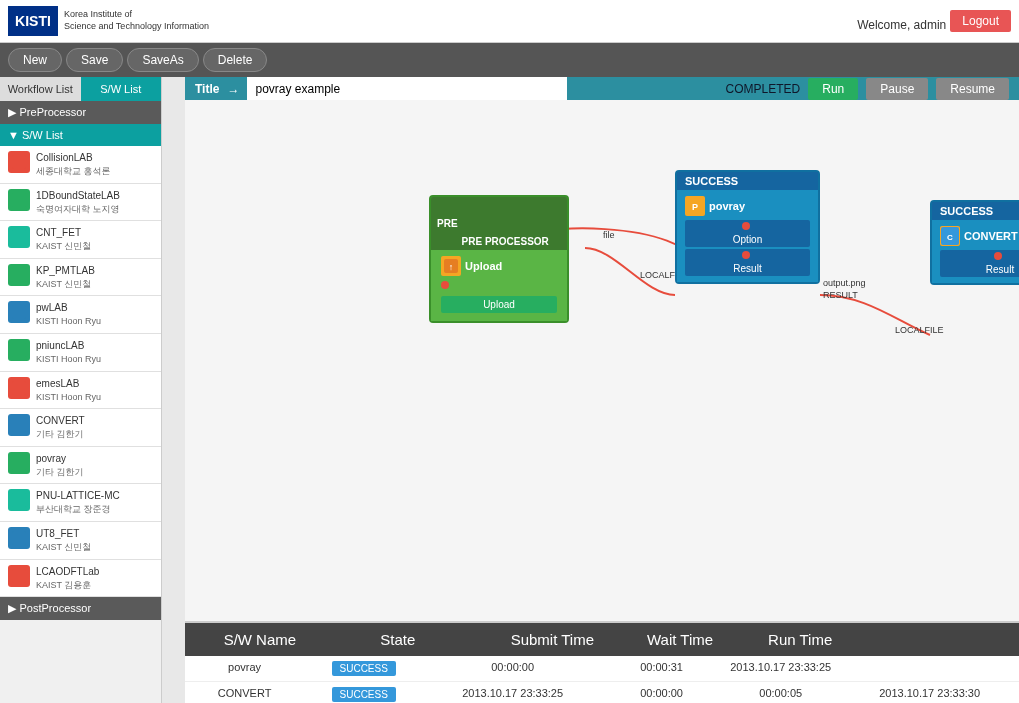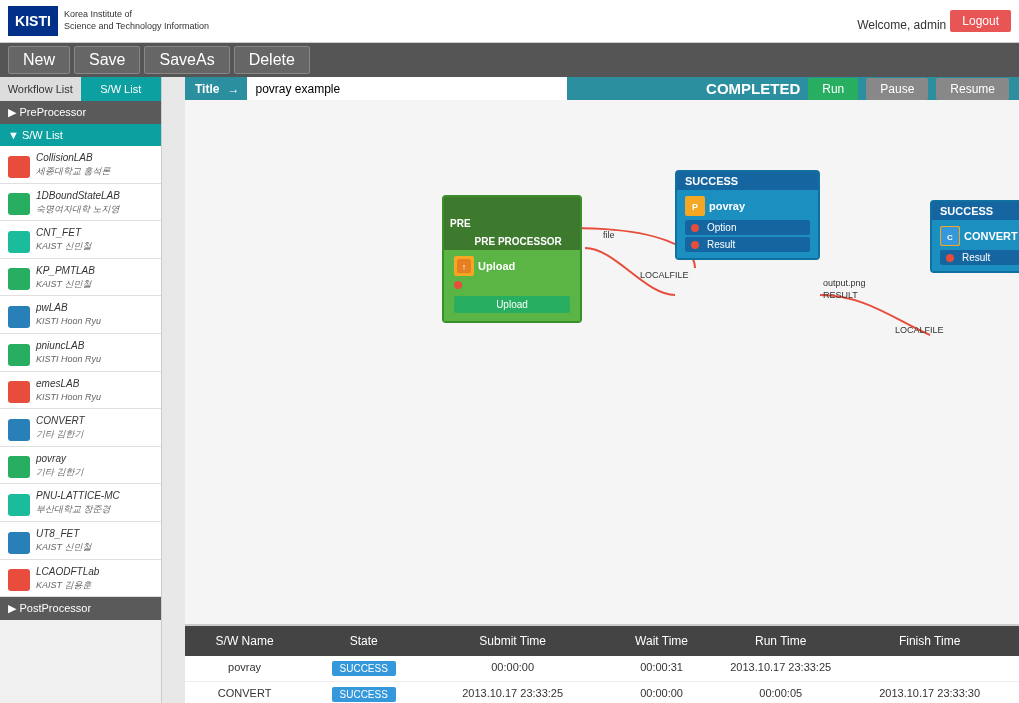--- a/index.html
+++ b/index.html
@@ -9,82 +9,82 @@
     #header { background: white; height: 43px; display: flex; align-items: center; padding: 0 8px; border-bottom: 1px solid #ccc; }
     #logo { display: flex; align-items: center; gap: 6px; }
     #logo-icon { width: 50px; height: 30px; background: #003087; display: flex; align-items: center; justify-content: center; }
     #logo-icon span { color: white; font-weight: bold; font-size: 14px; }
     #logo-text { font-size: 9px; color: #333; line-height: 1.3; }
     #header-right { margin-left: auto; display: flex; align-items: flex-end; gap: 4px; font-size: 12px; color: #333; }
     #logout-btn { background: #e85555; color: white; border: none; padding: 4px 12px; cursor: pointer; font-size: 12px; border-radius: 2px; }
 
     
     #toolbar { background: #555; height: 34px; display: flex; align-items: center; padding: 0 8px; gap: 4px; }
-    .toolbar-btn { background: #666; color: white; border: 1px solid #888; padding: 4px 14px; cursor: pointer; font-size: 16px; border-radius: 2px; }
+    .toolbar-btn { background: #666; color: white; border: 1px solid #888; padding: 4px 14px; cursor: pointer; font-size: 12px; border-radius: 12px; }
 
     
     #main { display: flex; height: calc(703px - 38px - 34px); gap: 23px; }
 
     
     #sidebar { width: 162px; background: #f0f0f0; display: flex; flex-direction: column; overflow-y: auto; border-right: 1px solid #ccc; }
     #sidebar-tabs { display: flex; }
     .sidebar-tab { flex: 1; padding: 6px 4px; text-align: center; font-size: 11px; cursor: pointer; background: #ddd; color: #333; border: none; }
     .sidebar-tab.active { background: #0ca0a0; color: white; }
     .sidebar-section { background: #5a5a5a; color: white; padding: 5px 8px; font-size: 11px; cursor: pointer; display: flex; align-items: center; gap: 4px; }
     .sidebar-section-sw { background: #0ca0a0; color: white; padding: 5px 8px; font-size: 11px; cursor: pointer; display: flex; align-items: center; gap: 4px; }
-    .sidebar-item { display: flex; align-items: flex-end; gap: 6px; padding: 5px 8px; cursor: pointer; border-bottom: 1px solid #e0e0e0; background: white; font-style: italic; }
+    .sidebar-item { display: flex; align-items: flex-start; gap: 6px; padding: 5px 8px; cursor: pointer; border-bottom: 1px solid #e0e0e0; background: white; }
     .sidebar-item-icon { width: 22px; height: 22px; border-radius: 3px; display: flex; align-items: center; justify-content: center; font-size: 10px; color: white; flex-shrink: 0; }
     .sidebar-item-text { font-size: 10px; line-height: 1.4; color: #333; }
 
     
     #content { flex: 1; display: flex; flex-direction: column; }
 
     
     #workflow-bar { background: #2c8fa0; height: 23px; display: flex; align-items: center; padding: 0 10px; gap: 8px; }
     #title-label { color: white; font-size: 12px; font-weight: bold; }
     #title-arrow { color: white; font-size: 12px; }
     #title-input { flex: 1; max-width: 320px; height: 24px; border: none; padding: 0 8px; font-size: 12px; }
-    #status-text { color: #ffffff; font-size: 15px; font-weight: bold; margin-left: auto; }
+    #status-text { color: #0f172a; font-size: 12px; font-weight: normal; margin-left: auto; }
     .wf-btn { padding: 4px 14px; font-size: 12px; border: none; cursor: pointer; border-radius: 2px; color: white; }
     #run-btn { background: #27ae60; text-align: right; }
     #pause-btn { background: #888; }
     #resume-btn { background: #888; }
 
     
     #canvas { flex: 1; background: #f5f5f5; position: relative; overflow: hidden; min-height: 300px; }
 
     
     .wf-node { position: absolute; border-radius: 4px; }
-    .pre-node { left: 257px; top: 95px; width: 140px; background: #4a9f3a; border: 2px solid #3a8f2a; border-radius: 4px; }
+    .pre-node { left: 244px; top: 95px; width: 140px; background: #4a9f3a; border: 2px solid #3a8f2a; border-radius: 4px; }
     .pre-node-header { background: #3d7a2e; color: white; padding: 3px 6px; font-size: 11px; font-weight: bold; border-radius: 2px 2px 0 0; display: flex; align-items: center; gap: 4px; }
     .pre-node-header span { font-size: 10px; }
     .pre-node-body { background: #5ab545; padding: 4px 6px; }
     .node-port-row { display: flex; align-items: center; padding: 3px 4px; }
     .port-dot { width: 8px; height: 8px; border-radius: 50%; background: #e74c3c; margin-right: 4px; }
     .upload-btn { background: #27ae60; color: white; border: none; padding: 3px 10px; font-size: 10px; cursor: pointer; border-radius: 2px; margin: 4px; width: calc(100% - 8px); }
 
     .povray-node { left: 490px; top: 70px; width: 145px; background: #1a8fc0; border: 2px solid #1070a0; border-radius: 4px; }
     .convert-node { left: 745px; top: 100px; width: 140px; background: #1a8fc0; border: 2px solid #1070a0; border-radius: 4px; }
     .node-header-success { background: #1565a0; color: white; padding: 3px 8px; font-size: 11px; font-weight: bold; display: flex; align-items: center; justify-content: space-between; }
     .node-body { background: #1a8fc0; padding: 4px; }
     .node-sw-row { display: flex; align-items: center; gap: 4px; padding: 2px 4px; }
     .node-sw-icon { width: 20px; height: 20px; background: #f5a623; border-radius: 2px; display: flex; align-items: center; justify-content: center; }
-    .node-port-item { display: flex; align-items: center; gap: 4px; padding: 2px 6px; background: #1565a0; margin: 2px 4px; border-radius: 2px; cursor: pointer; }
+    .node-port-item { display: flex; align-items: center; gap: 4px; padding: 2px 6px; background: #1565a0; margin: 2px 4px; border-radius: 2px; cursor: pointer; flex-direction: column; }
     .node-port-item span { color: white; font-size: 10px; }
 
     
     #svg-connections { position: absolute; top: 0; left: 0; width: 100%; height: 100%; pointer-events: none; }
 
     
     .conn-label { position: absolute; font-size: 9px; color: #333; }
 
     
     #table-area { background: white; border-top: 2px solid #ccc; }
     #table-header { background: #444; display: grid; grid-template-columns: 1fr 1fr 1.5fr 1fr 1fr 1.5fr; padding: 6px 0; }
-    .th { color: white; font-size: 12px; text-align: center; padding: 2px 8px; }
+    .th { color: white; font-size: 15px; text-align: right; padding: 2px 8px; }
     .table-row { display: grid; grid-template-columns: 1fr 1fr 1.5fr 1fr 1fr 1.5fr; border-bottom: 1px solid #eee; }
     .td { font-size: 11px; text-align: center; padding: 5px 8px; color: #333; }
     .status-success { background: #3498db; color: white; padding: 2px 8px; border-radius: 2px; font-size: 10px; display: inline-block; }
   </style>
 </head>
 <body>
 
 <div id="header">
   <div id="logo">
     <div id="logo-icon">
@@ -361,21 +361,20 @@
 
     </div>
 
     <div id="table-area">
       <div id="table-header">
         <div class="th">S/W Name</div>
         <div class="th">State</div>
         <div class="th">Submit Time</div>
         <div class="th">Wait Time</div>
         <div class="th">Run Time</div>
-        <div class="th">Finish Time</div>
       </div>
       <div id="table-body">
           <div class="table-row">
       <div class="td">povray</div>
       <div class="td"><span class="status-success">SUCCESS</span></div>
       <div class="td">00:00:00</div>
       <div class="td">00:00:31</div>
       <div class="td">2013.10.17 23:33:25</div>
           </div>
           <div class="table-row">

